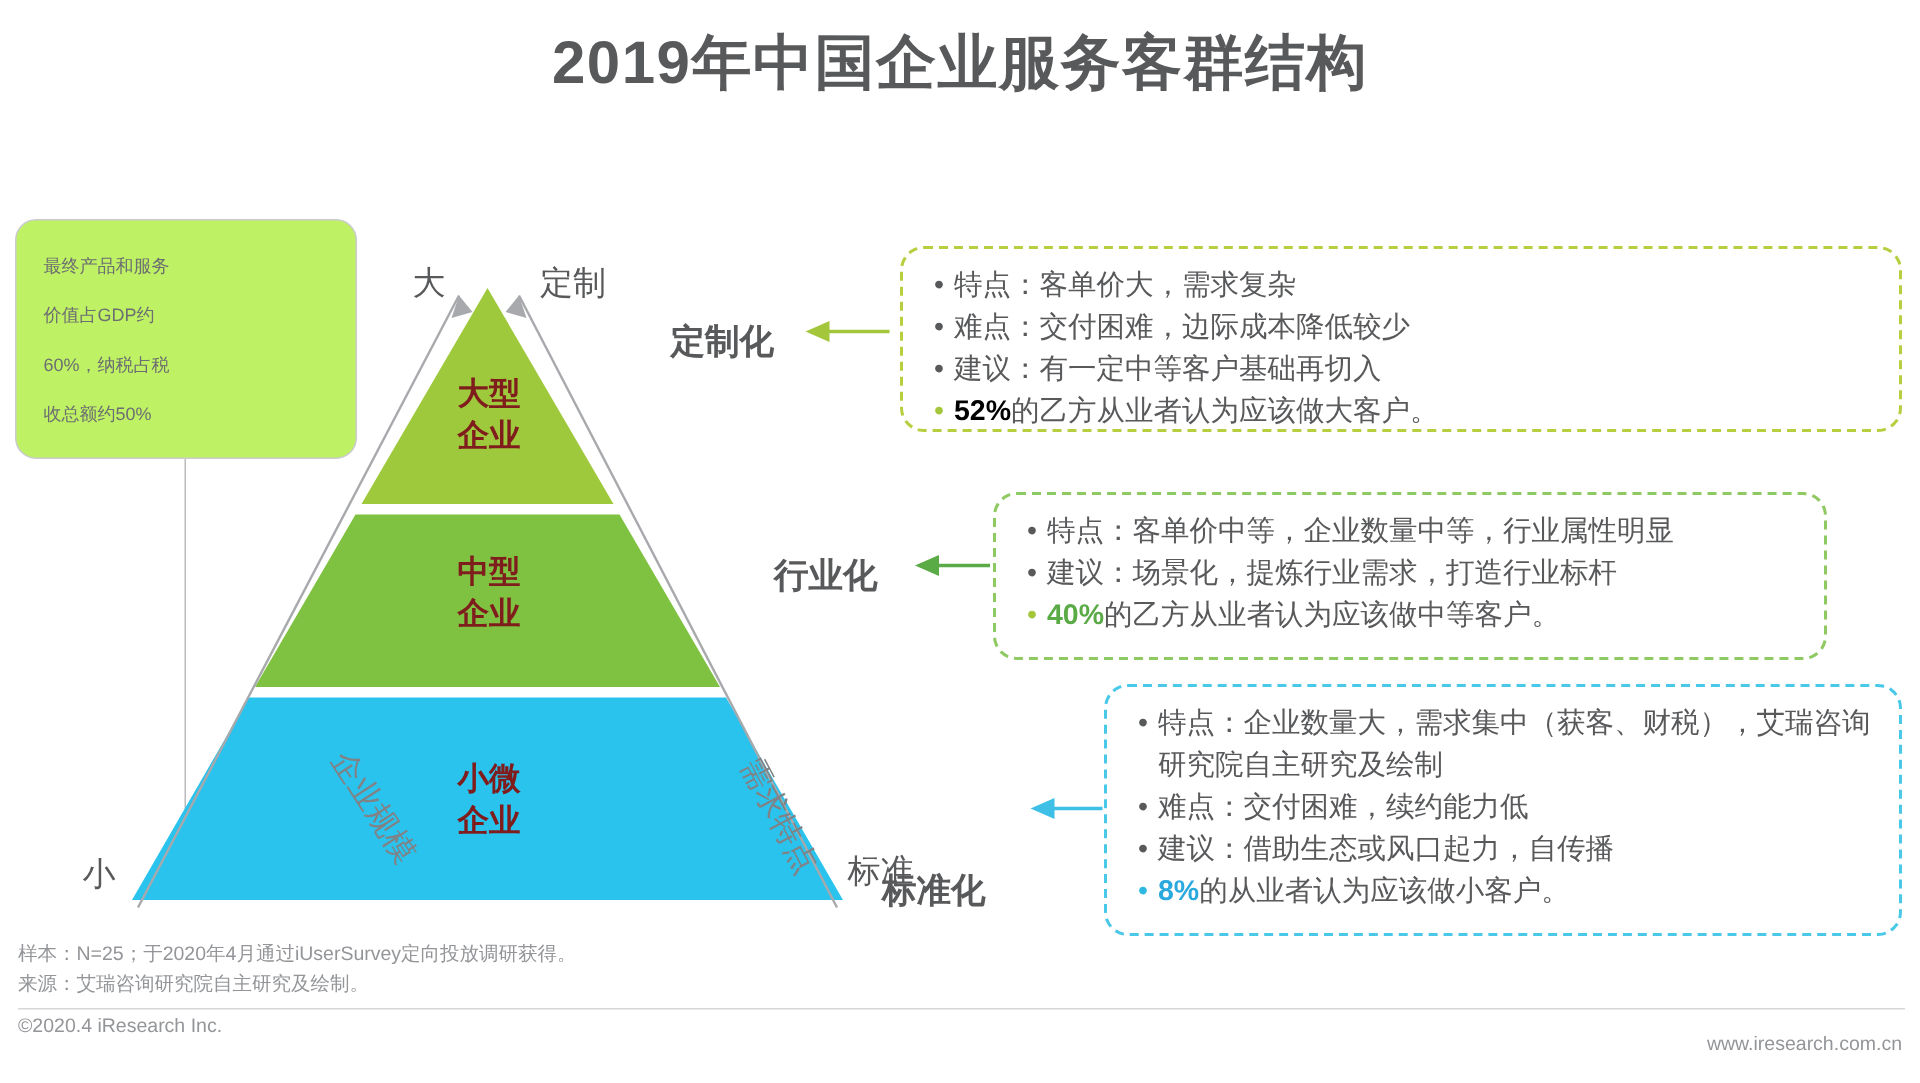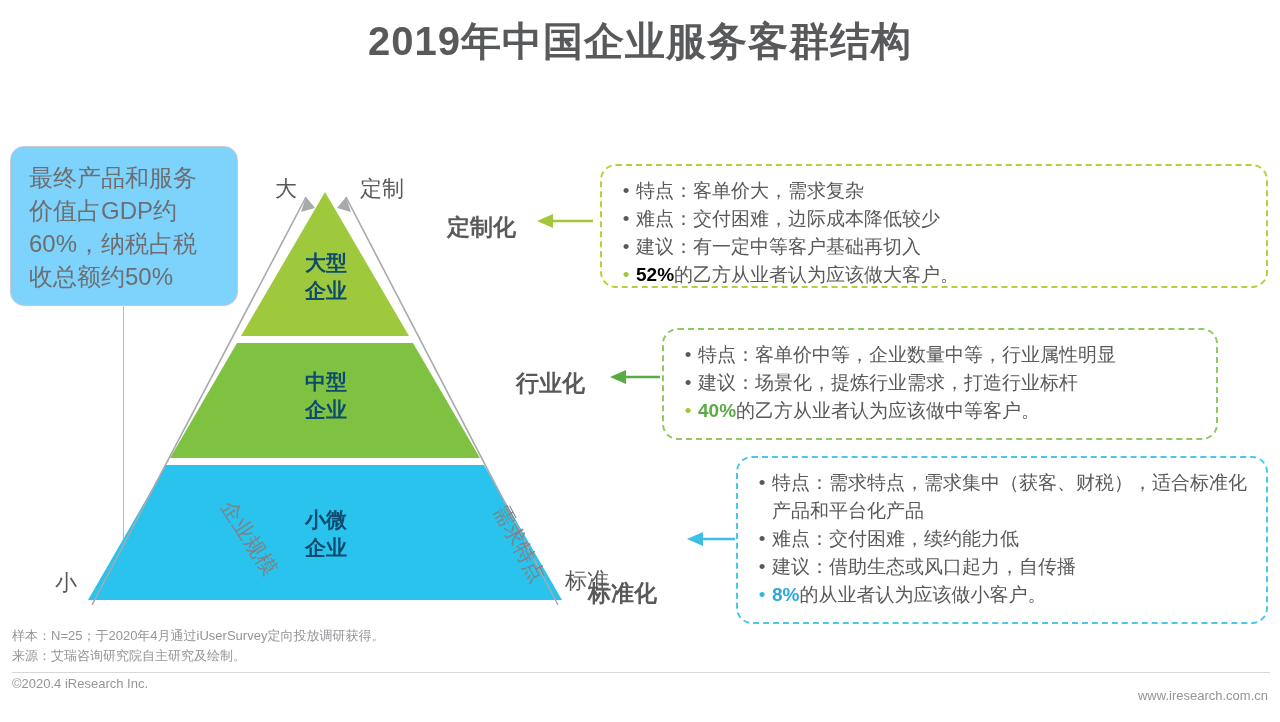--- a/index.html
+++ b/index.html
@@ -16,39 +16,39 @@
     position:absolute; left:0; top:14px; width:1280px;
     text-align:center;
     font-size:40px; font-weight:bold; color:#58595b;
     letter-spacing:1px;
   }
 
   
   .left-callout {
     position:absolute; left:10px; top:146px; width:228px; height:160px;
     border:1.4px solid #c9cbcd; border-radius:14px;
-    background:#7dd3fc;
+    background:#bef264;
     padding:14px 16px 0 18px;
-    font-size:24px; line-height:33px; color:#6d6e71;
+    font-size:12px; line-height:33px; color:#6d6e71;
   }
   .connector-v {
     position:absolute; left:123px; top:306px;
     width:1.4px; height:235px; background:#b9bbbd;
   }
   .connector-h {
     position:absolute; left:123px; top:540px;
     width:90px; height:1.4px; background:#b9bbbd;
   }
 
   
   .pyr-wrap { position:absolute; left:80px; top:175px; width:500px; height:430px; }
   .pyr-svg { position:absolute; left:0; top:0; }
 
   .tier-label {
-    position:absolute; text-align:center; color:#0c4a6e;
+    position:absolute; text-align:center; color:#7f1d1d;
     font-weight:bold; font-size:21px; line-height:28px;
     width:120px;
   }
   .tier-label.t0 { left:266px; top:249px; }
   .tier-label.t1 { left:266px; top:368px; }
   .tier-label.t2 { left:266px; top:506px; }
 
   .axis-word {
     position:absolute; color:#58595b; font-size:22px;
   }
@@ -232,21 +232,21 @@
         <span class="bullet-text"><span>建议：场景化，提炼行业需求，打造行业标杆</span></span>
       </div>
       <div class="bullet-row">
         <span class="bullet-dot">•</span>
         <span class="bullet-text"><span class="hl hl-green">40%</span><span>的乙方从业者认为应该做中等客户。</span></span>
       </div>
     </div>
   <div class="box box2" id="box2" style="border-color: rgb(73, 200, 232);">
       <div class="bullet-row">
         <span class="bullet-dot">•</span>
-        <span class="bullet-text"><span>特点：需求特点，需求集中（获客、财税），适合标准化产品和平台化产品</span></span>
+        <span class="bullet-text"><span>特点：企业数量大，需求集中（获客、财税），艾瑞咨询研究院自主研究及绘制</span></span>
       </div>
       <div class="bullet-row">
         <span class="bullet-dot">•</span>
         <span class="bullet-text"><span>难点：交付困难，续约能力低</span></span>
       </div>
       <div class="bullet-row">
         <span class="bullet-dot">•</span>
         <span class="bullet-text"><span>建议：借助生态或风口起力，自传播</span></span>
       </div>
       <div class="bullet-row">

